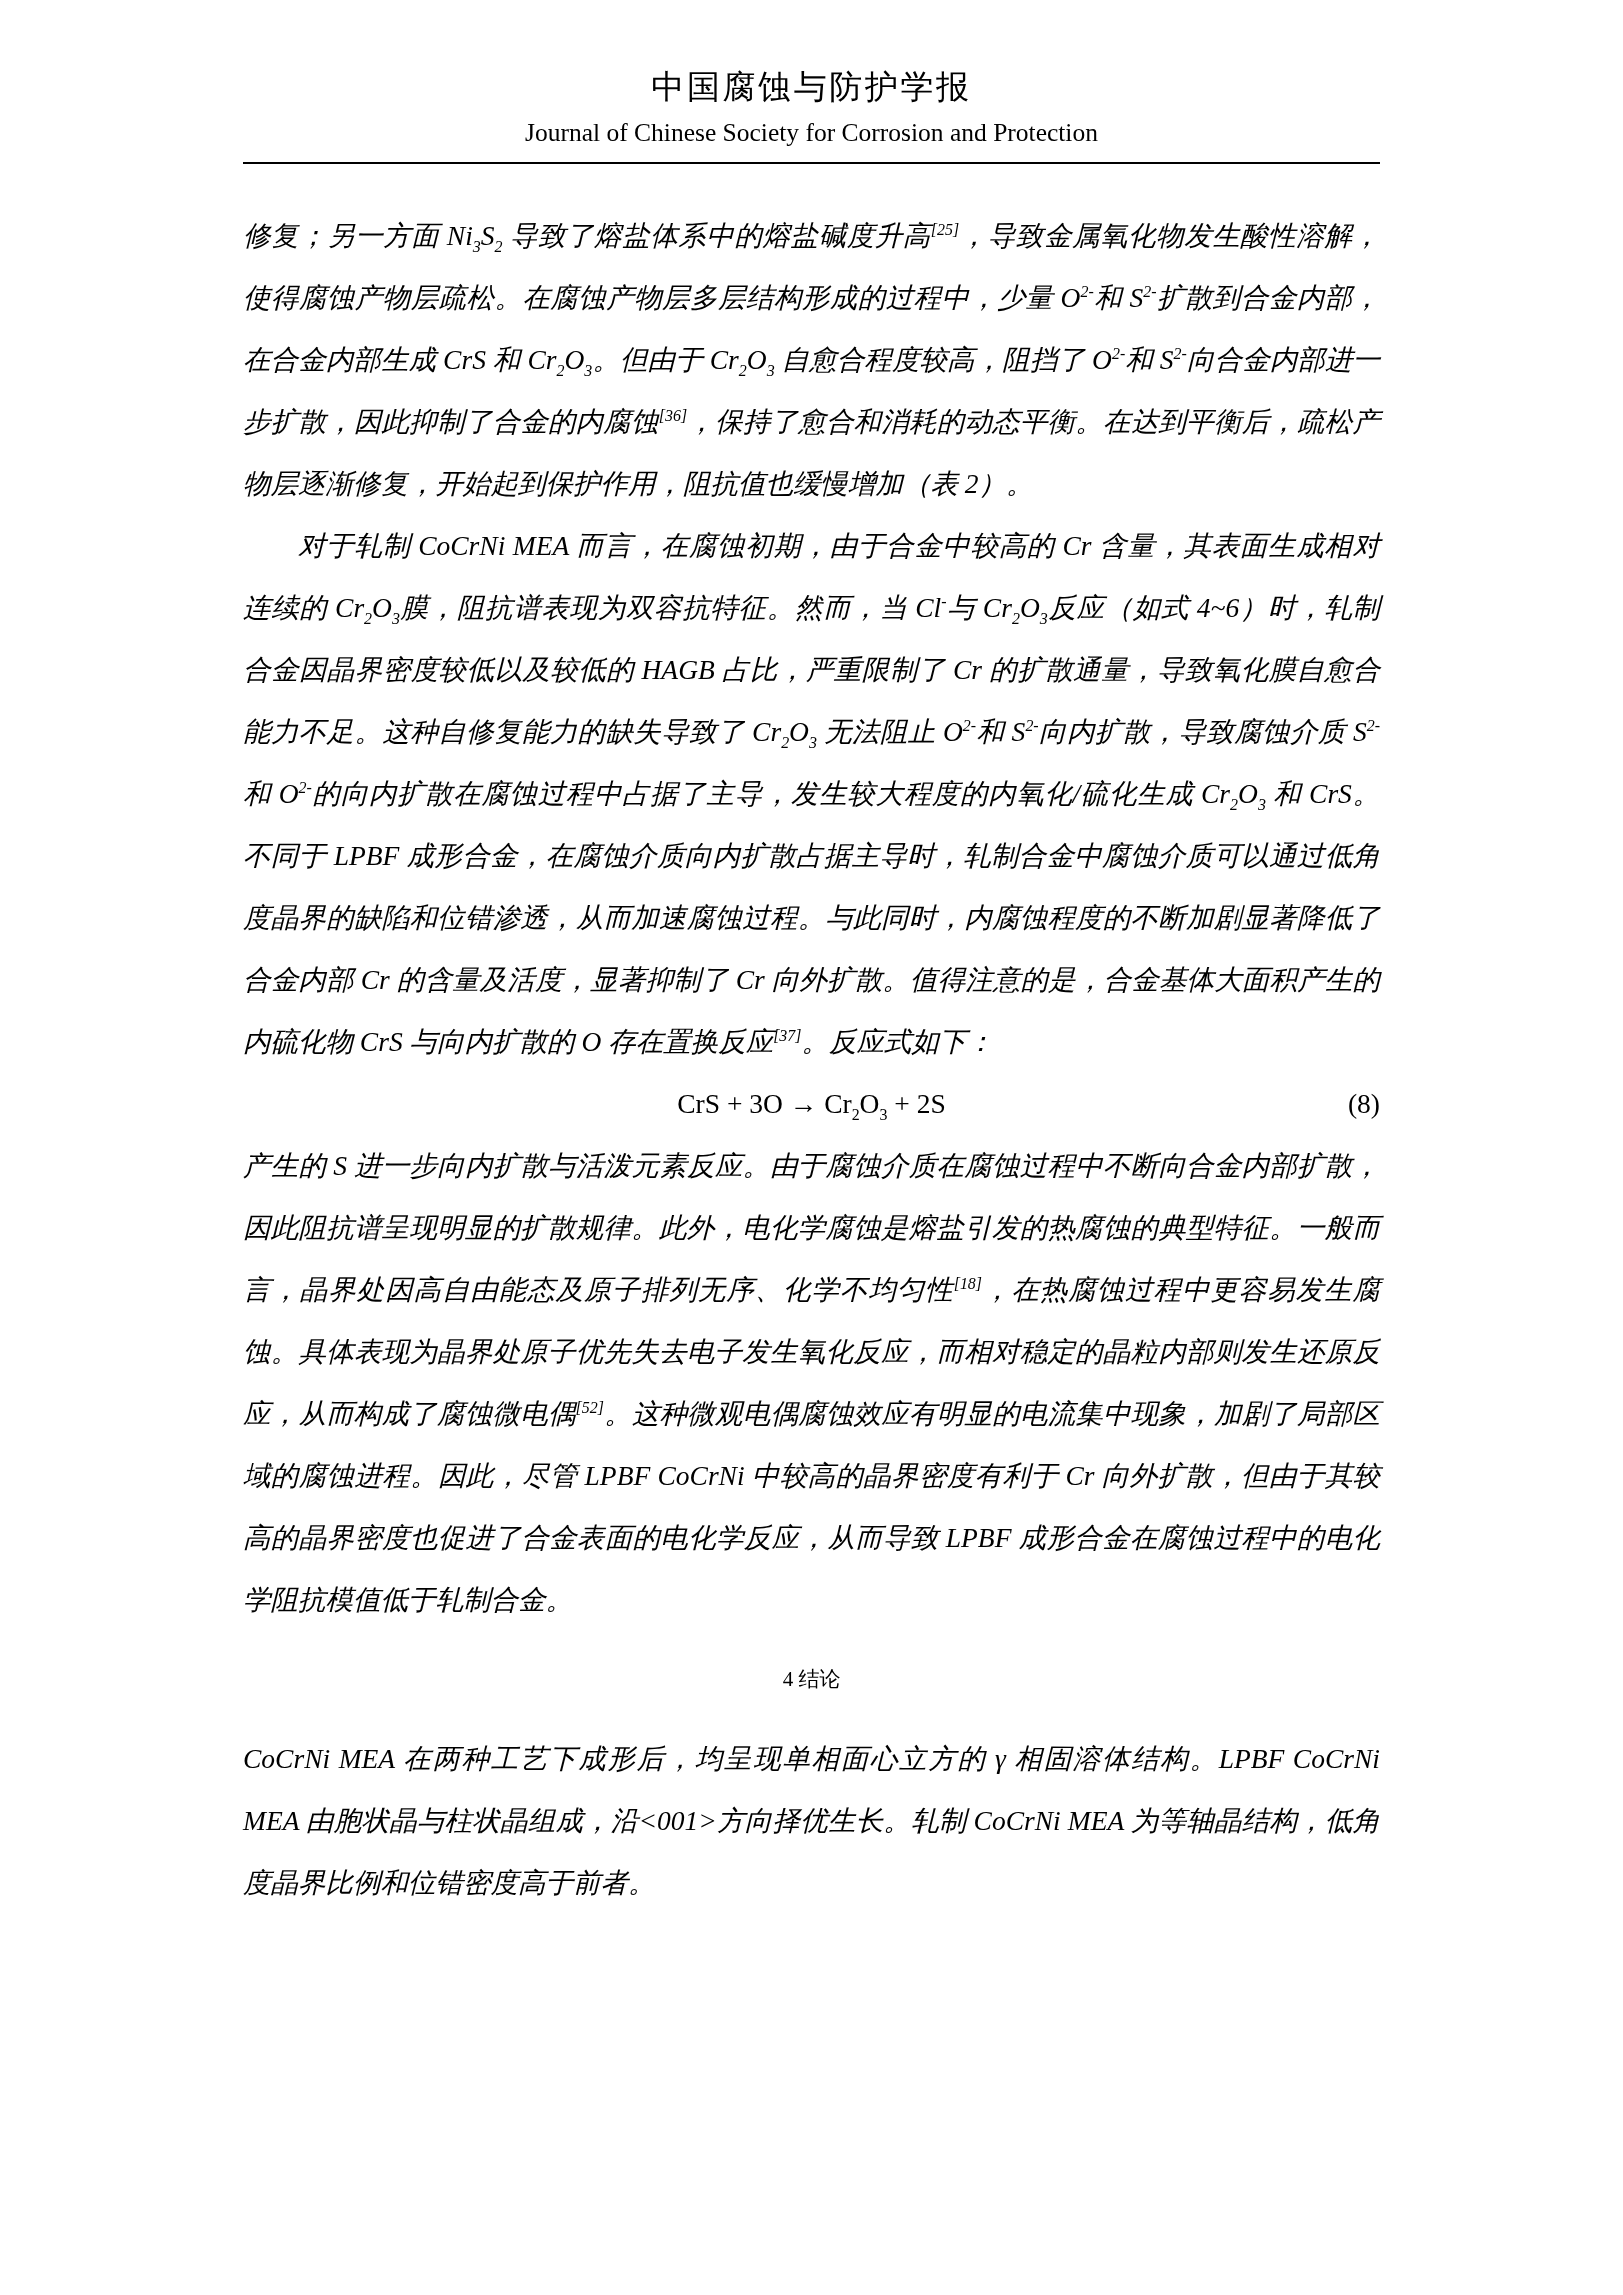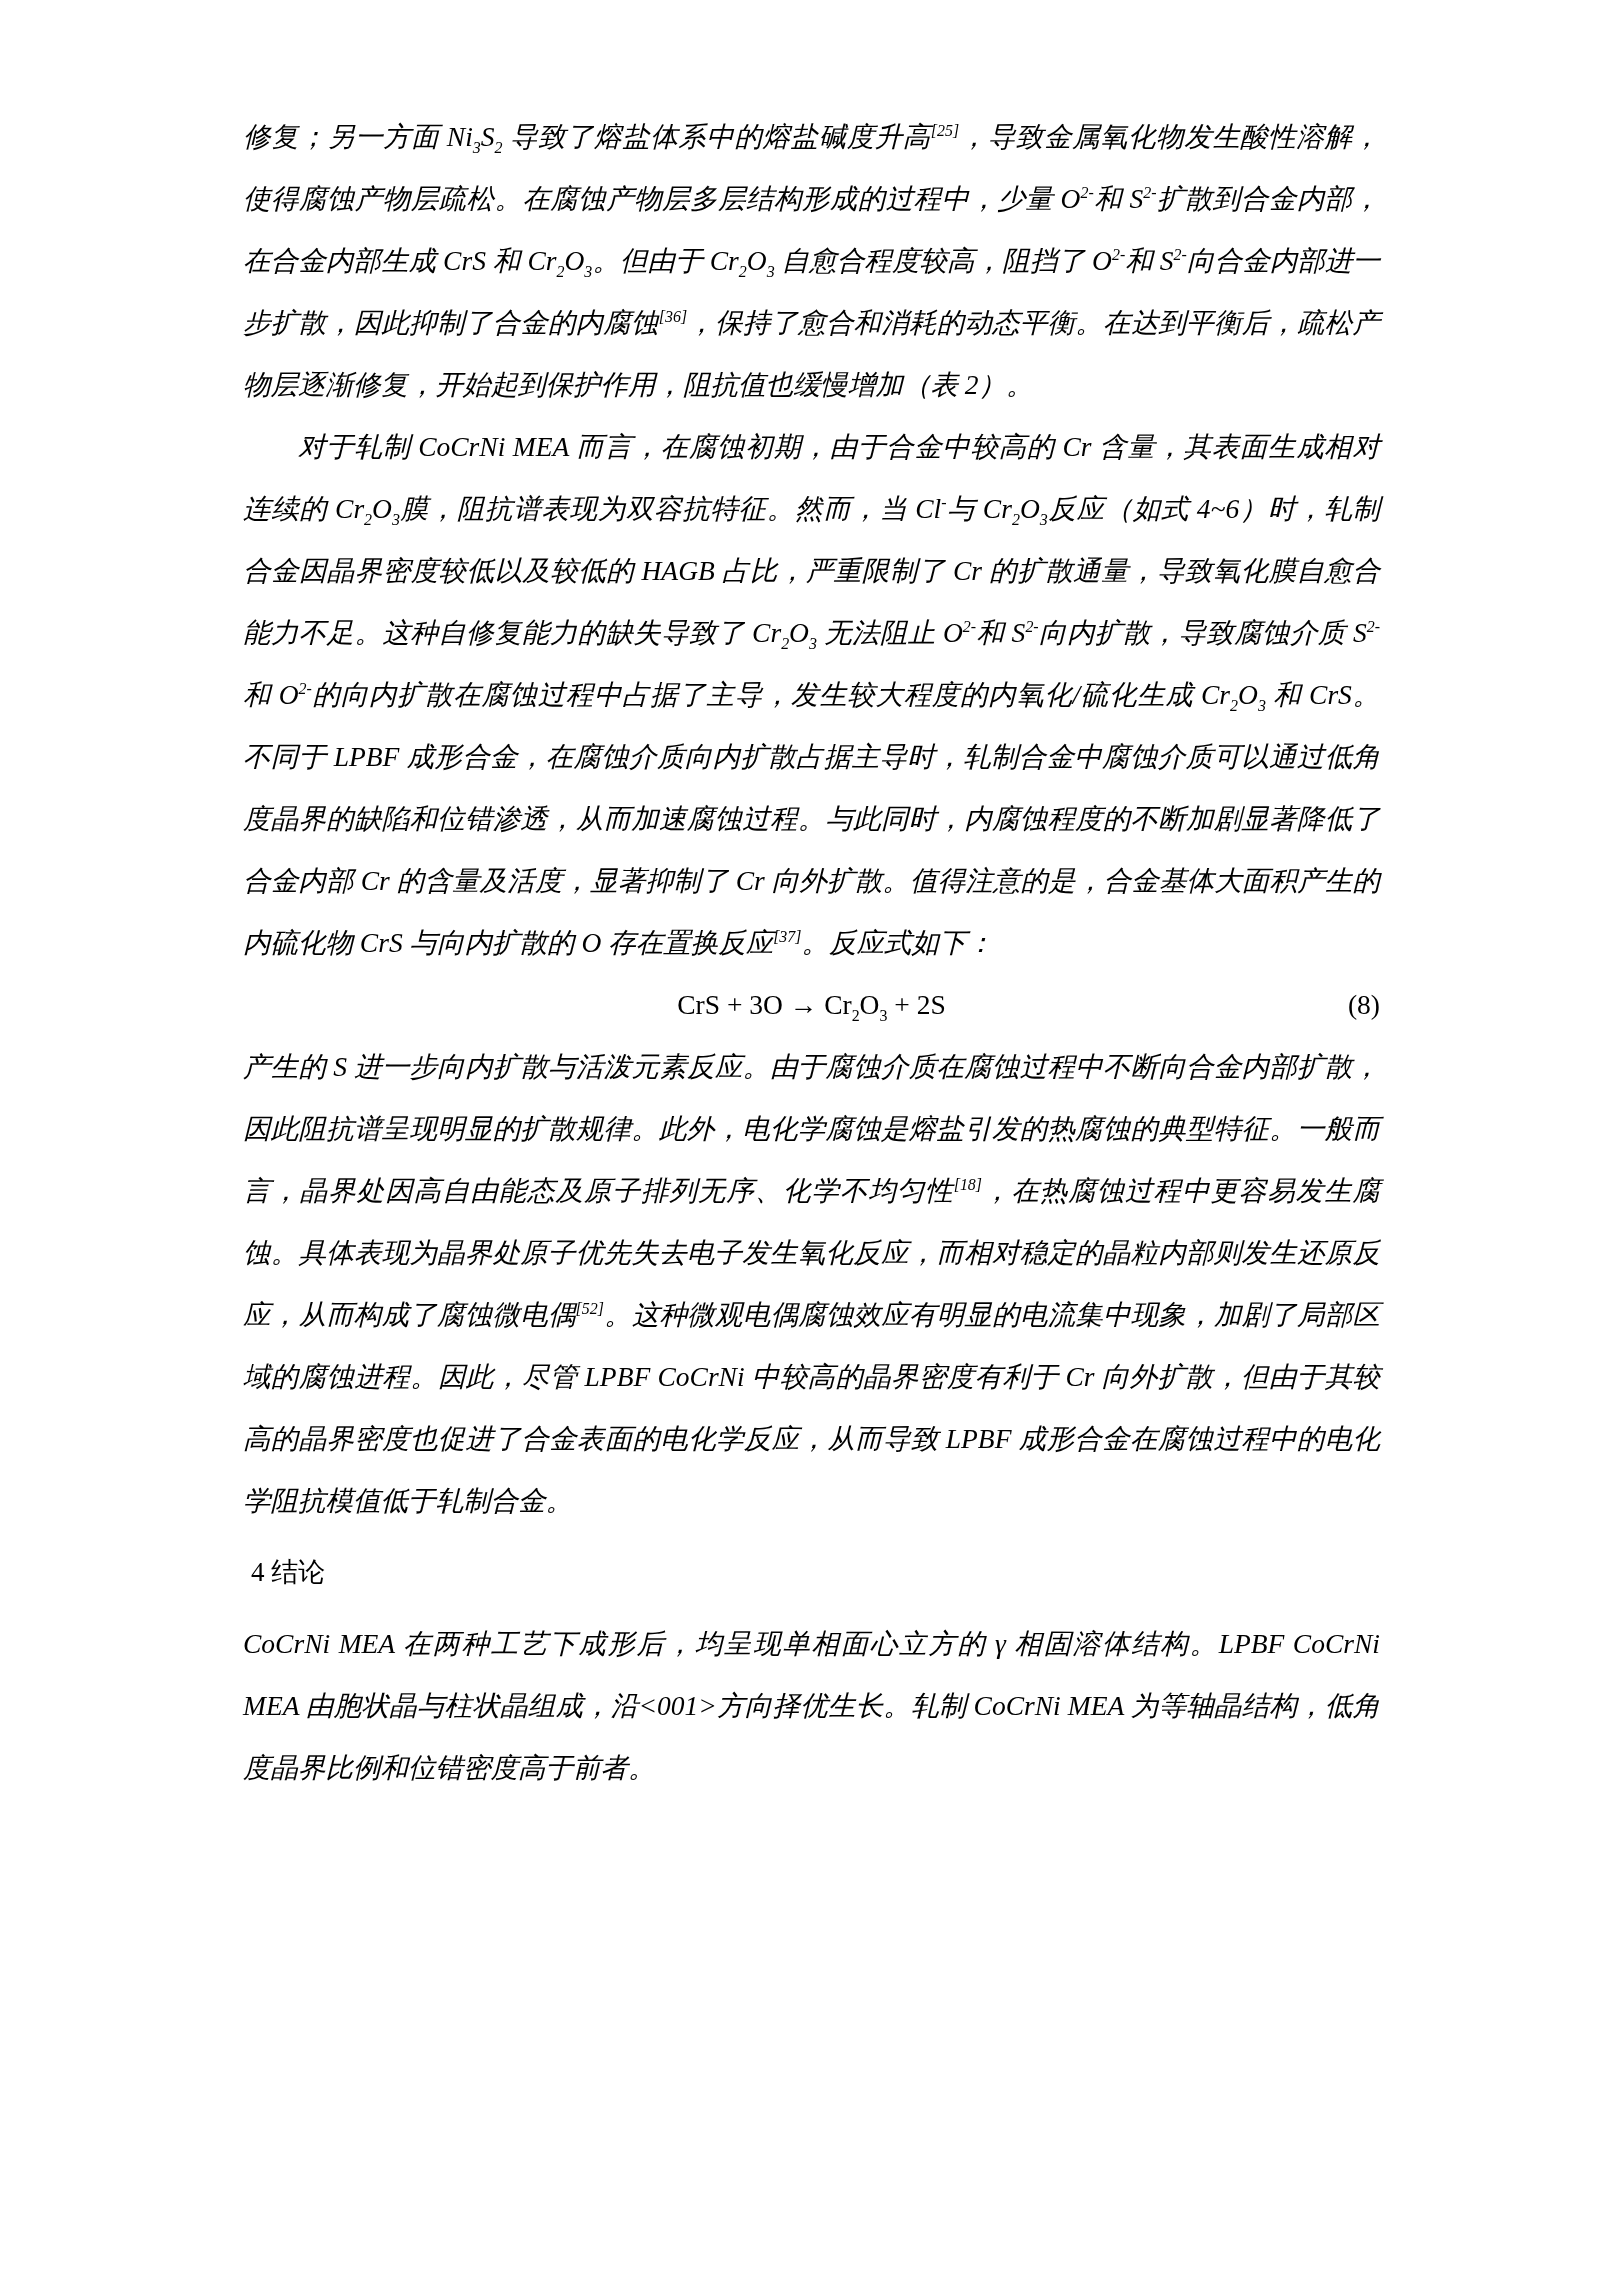--- a/index.html
+++ b/index.html
@@ -59,32 +59,37 @@
   }
   .eq-formula {
     font-family: Liberation Serif, serif;
   }
   .eq-number {
     position: absolute;
     right: 0;
     top: 0;
   }
   .section-heading {
-    font-size: 27px;
+    font-size: 21px;
     font-weight: normal;
-    margin: 8px;
+    margin: 16px;
     line-height: 65px;
-    text-align: left;
+    text-align: center;
   }
 </style>
 </head>
 <body>
 
 <div class="page">
 
+  <header class="journal-header">
+    <div class="title-cn">中国腐蚀与防护学报</div>
+    <div class="title-en">Journal of Chinese Society for Corrosion and Protection</div>
+    <div class="header-rule"></div>
+  </header>
 
   <main class="article-body">
 
     <p class="para">修复；另一方面 Ni<sub>3</sub>S<sub>2</sub> 导致了熔盐体系中的熔盐碱度升高<sup>[25]</sup>，导致金属氧化物发生酸性溶解，使得腐蚀产物层疏松。在腐蚀产物层多层结构形成的过程中，少量 O<sup>2-</sup>和 S<sup>2-</sup>扩散到合金内部，在合金内部生成 CrS 和 Cr<sub>2</sub>O<sub>3</sub>。但由于 Cr<sub>2</sub>O<sub>3</sub> 自愈合程度较高，阻挡了 O<sup>2-</sup>和 S<sup>2-</sup>向合金内部进一步扩散，因此抑制了合金的内腐蚀<sup>[36]</sup>，保持了愈合和消耗的动态平衡。在达到平衡后，疏松产物层逐渐修复，开始起到保护作用，阻抗值也缓慢增加（表 2）。</p>
 
     <p class="para indent">对于轧制 CoCrNi MEA 而言，在腐蚀初期，由于合金中较高的 Cr 含量，其表面生成相对连续的 Cr<sub>2</sub>O<sub>3</sub>膜，阻抗谱表现为双容抗特征。然而，当 Cl<sup>-</sup>与 Cr<sub>2</sub>O<sub>3</sub>反应（如式 4~6）时，轧制合金因晶界密度较低以及较低的 HAGB 占比，严重限制了 Cr 的扩散通量，导致氧化膜自愈合能力不足。这种自修复能力的缺失导致了 Cr<sub>2</sub>O<sub>3</sub> 无法阻止 O<sup>2-</sup>和 S<sup>2-</sup>向内扩散，导致腐蚀介质 S<sup>2-</sup>和 O<sup>2-</sup>的向内扩散在腐蚀过程中占据了主导，发生较大程度的内氧化/硫化生成 Cr<sub>2</sub>O<sub>3</sub> 和 CrS。不同于 LPBF 成形合金，在腐蚀介质向内扩散占据主导时，轧制合金中腐蚀介质可以通过低角度晶界的缺陷和位错渗透，从而加速腐蚀过程。与此同时，内腐蚀程度的不断加剧显著降低了合金内部 Cr 的含量及活度，显著抑制了 Cr 向外扩散。值得注意的是，合金基体大面积产生的内硫化物 CrS 与向内扩散的 O 存在置换反应<sup>[37]</sup>。反应式如下：</p>
 
     <div class="equation-row">
       <span class="eq-formula">CrS + 3O → Cr<sub>2</sub>O<sub>3</sub> + 2S</span>
       <span class="eq-number">(8)</span>

